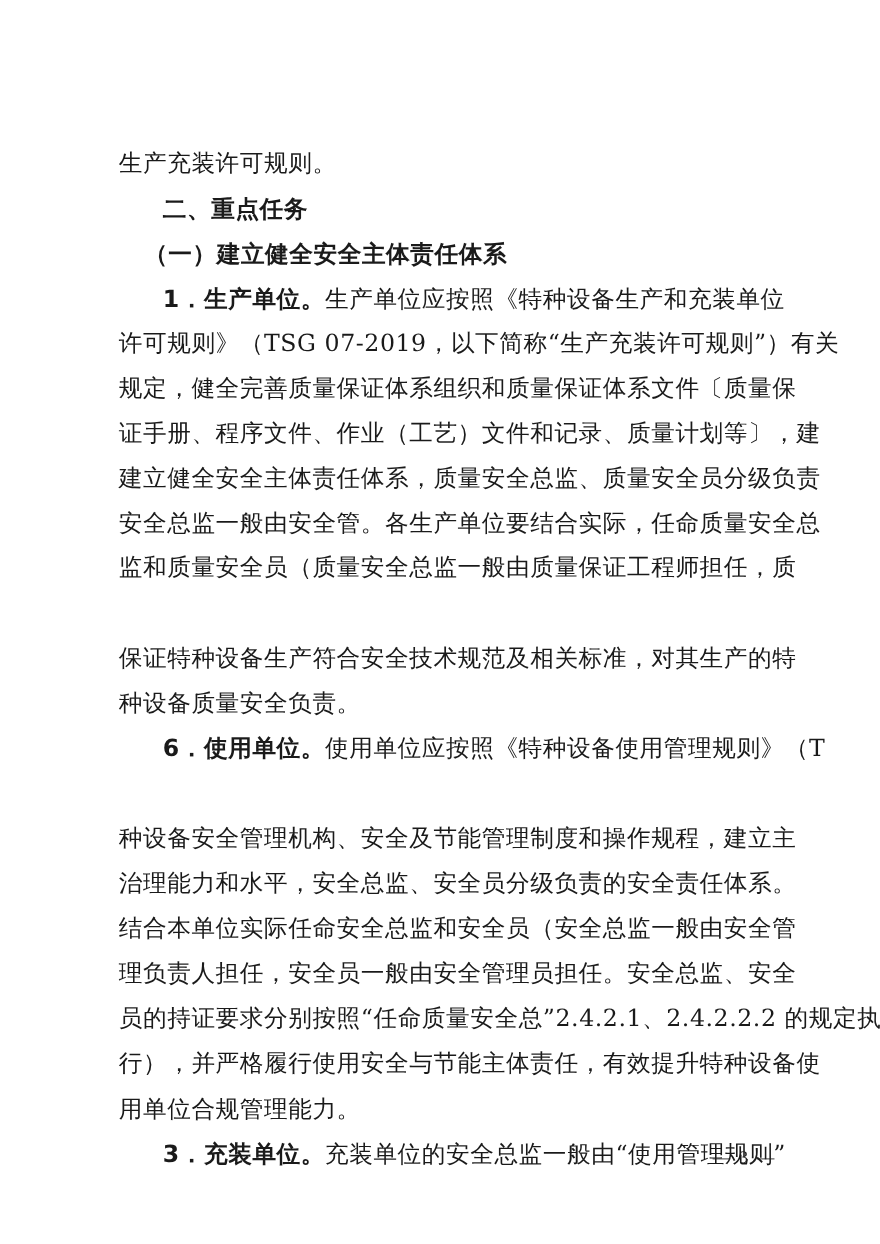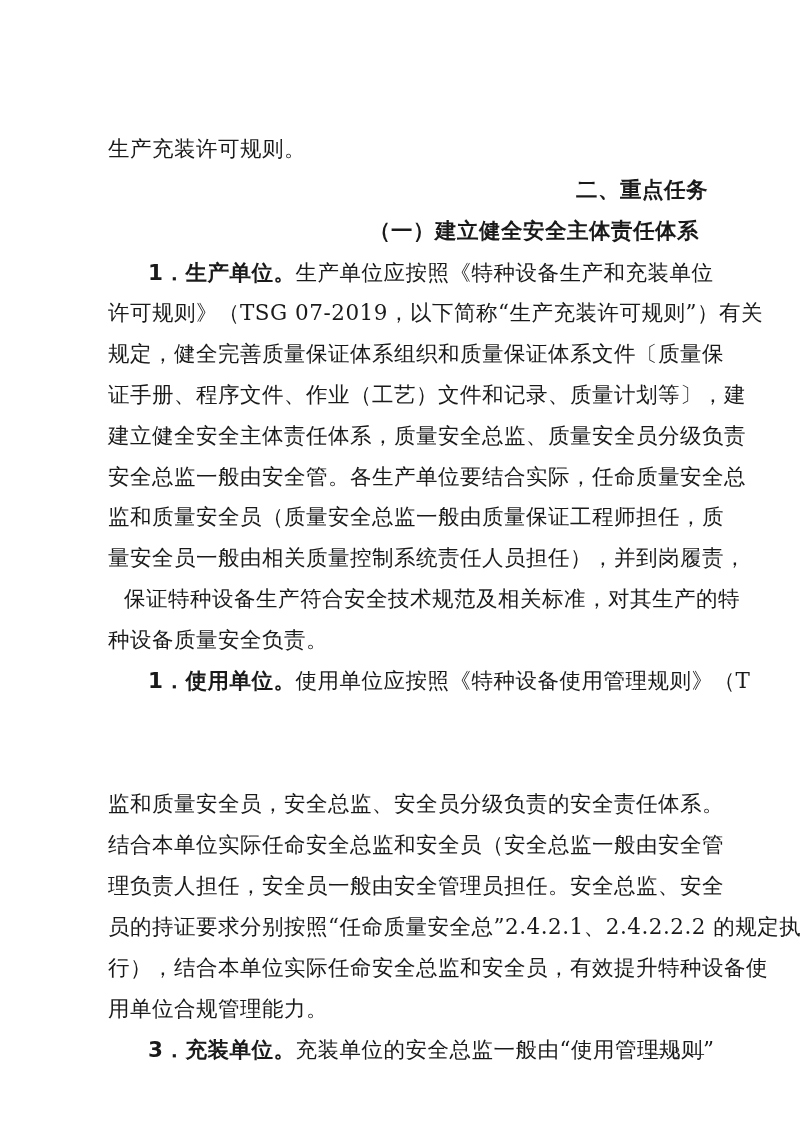--- a/index.html
+++ b/index.html
@@ -2,21 +2,21 @@
 <html><head>
 <meta charset="utf-8">
 <style>
   html, body { margin: 0; padding: 0; background: #ffffff; }
   body { width: 800px; height: 1131px; position: relative; overflow: hidden;
          font-family: "DejaVu Serif", "Liberation Serif", serif; color: #1a1a1a; }
   .page { position: absolute; left: 0; top: 0; width: 800px; height: 1131px; }
   .line { position: absolute; left: 108px; width: 600px; font-size: 21.5px;
           white-space: nowrap; letter-spacing: 0.5px; line-height: 30px; }
   .line.justify { text-align: justify; text-align-last: justify; }
-  .heading { font-family: Liberation Sans, sans-serif; font-weight: bold; text-align: right; }
+  .heading { font-family: Liberation Sans, sans-serif; font-weight: bold; }
   .bold { font-family: "DejaVu Sans", "Liberation Sans", sans-serif; font-weight: bold; }
   .pagenum { position: absolute; left: 648px; top: 1044px; font-size: 16px;
              font-family: "Liberation Serif", serif; color: #222; letter-spacing: 2px; }
 </style>
 </head>
 <body>
 
 <div class="page">
   <div class="line" style="top:134px;"><span>生产充装许可规则。</span></div>
 
@@ -24,28 +24,28 @@
 
   <div class="line heading" style="top:216px; left:131px; width:568px;"><span>（一）建立健全安全主体责任体系</span></div>
 
   <div class="line justify" style="top:258px; left:148px; width:560px;"><span class="bold">1．生产单位。</span><span>生产单位应按照《特种设备生产和充装单位</span></div>
   <div class="line justify" style="top:298px;"><span>许可规则》（TSG 07-2019，以下简称“生产充装许可规则”）有关</span></div>
   <div class="line justify" style="top:339px;"><span>规定，健全完善质量保证体系组织和质量保证体系文件〔质量保</span></div>
   <div class="line justify" style="top:380px;"><span>证手册、程序文件、作业（工艺）文件和记录、质量计划等〕，建</span></div>
   <div class="line justify" style="top:421px;"><span>建立健全安全主体责任体系，质量安全总监、质量安全员分级负责</span></div>
   <div class="line justify" style="top:462px;"><span>安全总监一般由安全管。各生产单位要结合实际，任命质量安全总</span></div>
   <div class="line justify" style="top:502px;"><span>监和质量安全员（质量安全总监一般由质量保证工程师担任，质</span></div>
-  <div class="line justify" style="top:543px;"><span>量安全员一般由相关质量控制系统责任人员担任），并到岗履责，</span></div>
-  <div class="line justify" style="top:584px;margin-left:16px;"><span>保证特种设备生产符合安全技术规范及相关标准，对其生产的特</span></div>
+  <div class="line justify" style="top:584px;"><span>保证特种设备生产符合安全技术规范及相关标准，对其生产的特</span></div>
   <div class="line" style="top:625px;"><span>种设备质量安全负责。</span></div>
 
-  <div class="line justify" style="top:666px; left:148px; width:560px;"><span class="bold">1．使用单位。</span><span>使用单位应按照《特种设备使用管理规则》（T</span></div>
-  <div class="line justify" style="top:789px;"><span>监和质量安全员，安全总监、安全员分级负责的安全责任体系。</span></div>
+  <div class="line justify" style="top:666px; left:148px; width:560px;"><span class="bold">6．使用单位。</span><span>使用单位应按照《特种设备使用管理规则》（T</span></div>
+  <div class="line justify" style="top:748px;"><span>种设备安全管理机构、安全及节能管理制度和操作规程，建立主</span></div>
+  <div class="line justify" style="top:789px;"><span>治理能力和水平，安全总监、安全员分级负责的安全责任体系。</span></div>
   <div class="line justify" style="top:830px;"><span>结合本单位实际任命安全总监和安全员（安全总监一般由安全管</span></div>
   <div class="line justify" style="top:871px;"><span>理负责人担任，安全员一般由安全管理员担任。安全总监、安全</span></div>
   <div class="line justify" style="top:912px;"><span>员的持证要求分别按照“任命质量安全总”2.4.2.1、2.4.2.2.2 的规定执</span></div>
-  <div class="line justify" style="top:953px;"><span>行），结合本单位实际任命安全总监和安全员，有效提升特种设备使</span></div>
+  <div class="line justify" style="top:953px;"><span>行），并严格履行使用安全与节能主体责任，有效提升特种设备使</span></div>
   <div class="line" style="top:994px;"><span>用单位合规管理能力。</span></div>
 
   <div class="line justify" style="top:1035px; left:148px; width:560px;"><span class="bold">3．充装单位。</span><span>充装单位的安全总监一般由“使用管理规则”</span></div>
 
   <div class="pagenum">— 3 —</div>
 </div>
 
 </body></html>

